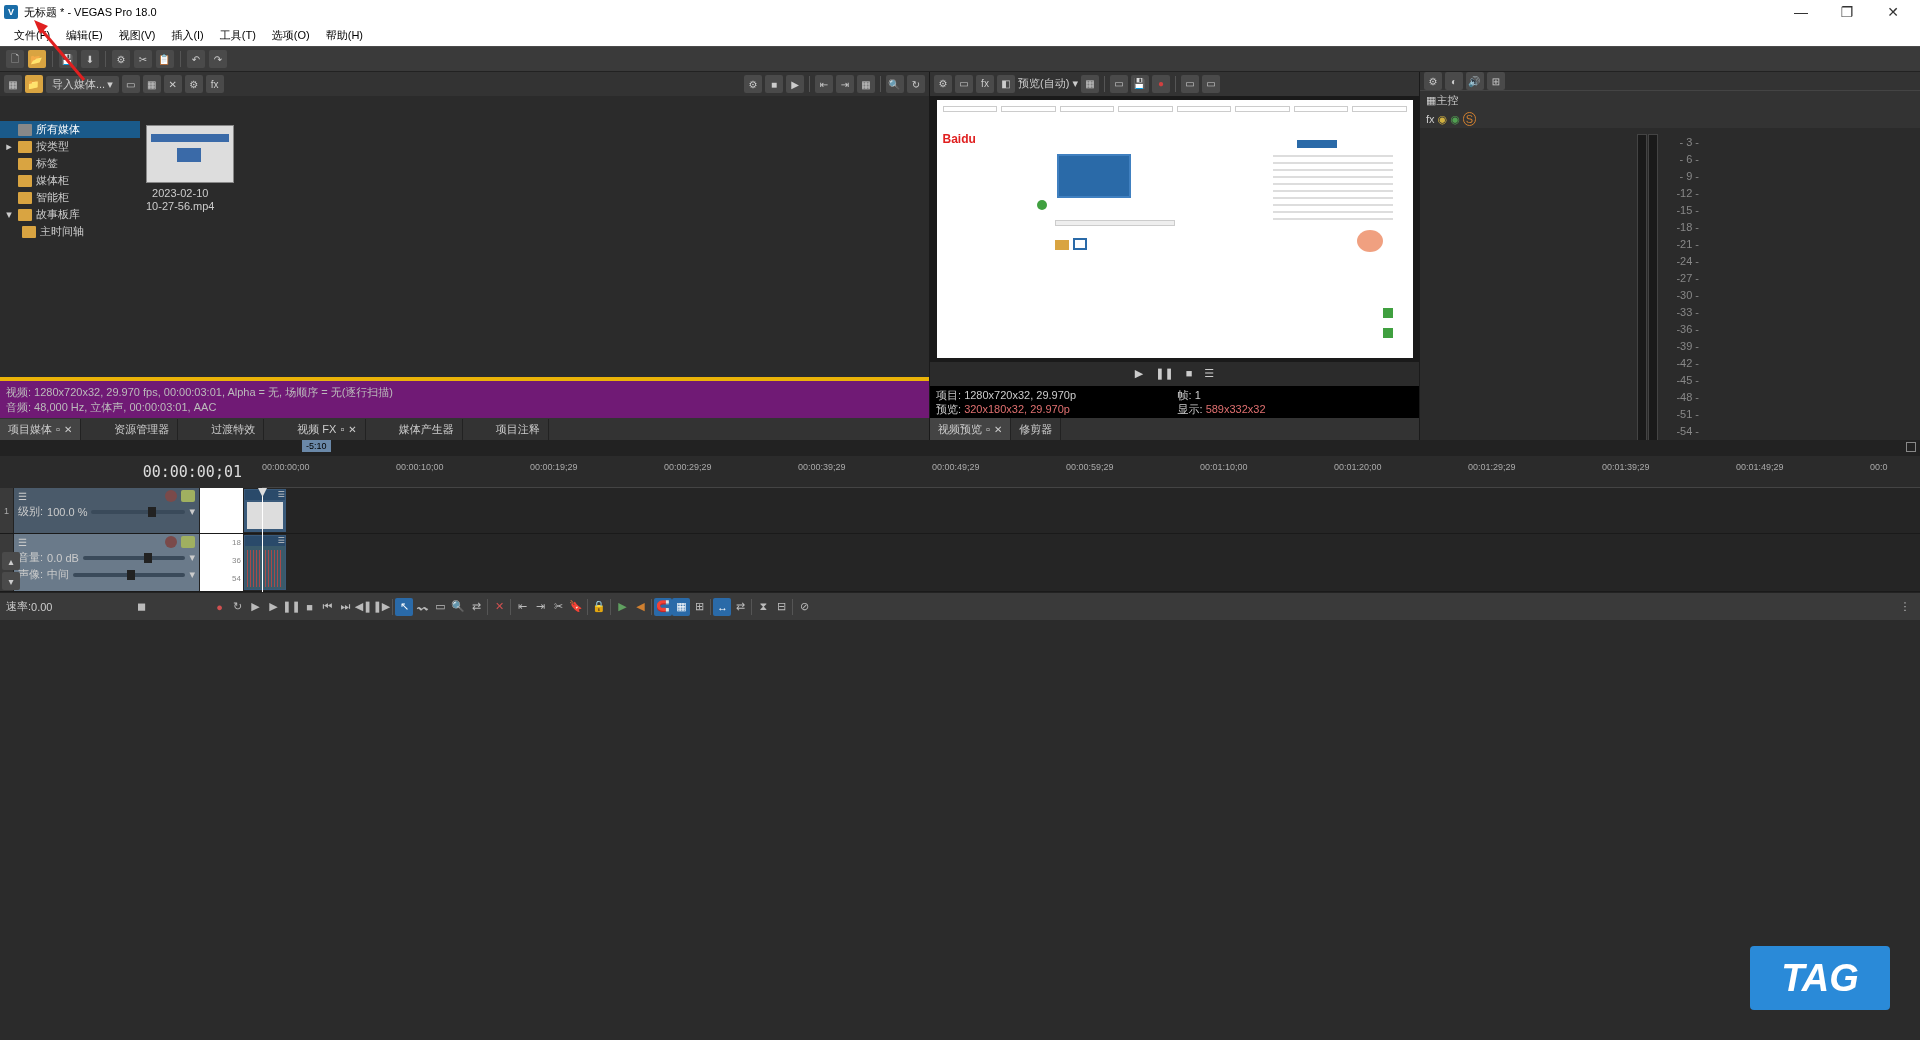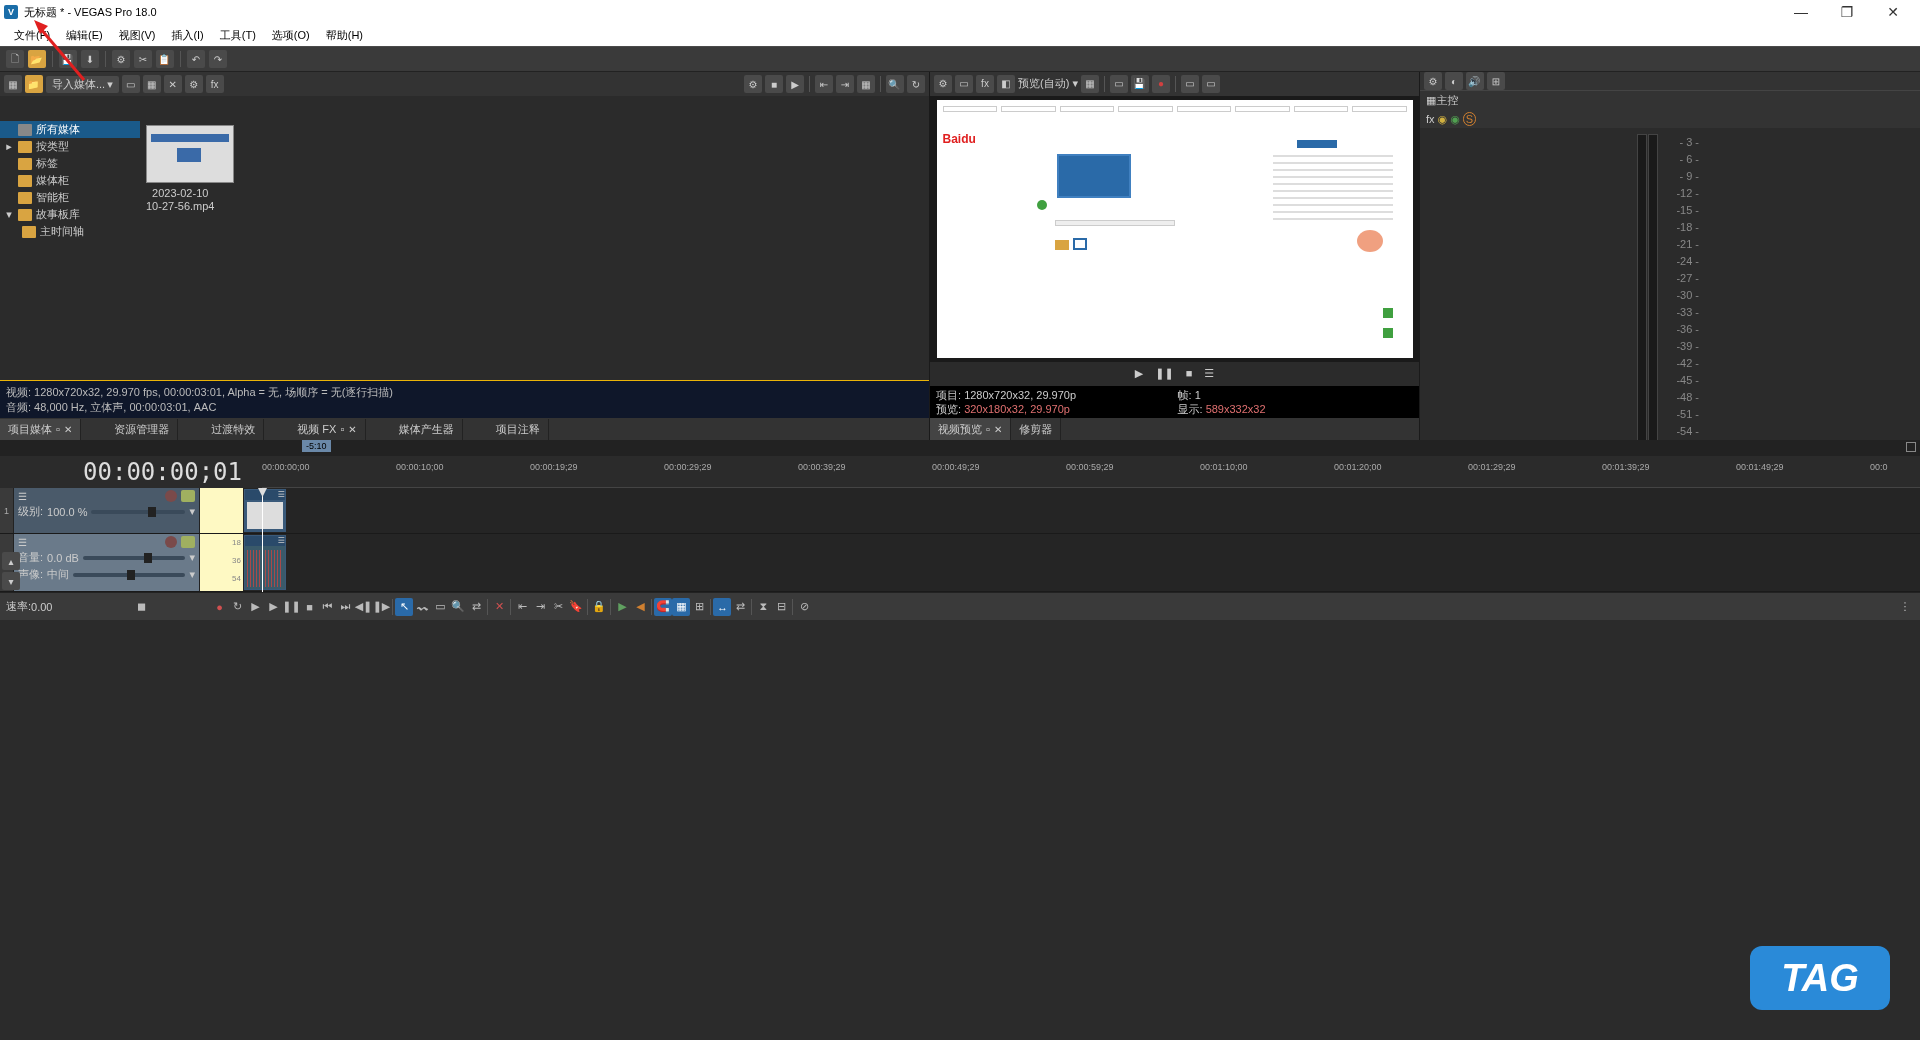--- a/index.html
+++ b/index.html
@@ -24,21 +24,21 @@
 .tree-icon { width: 14px; height: 12px; background: #d9a441; border-radius: 1px; }
 .tree-icon.disk { background: #888; }
 .tree-toggle { width: 10px; text-align: center; }
 .media-content { flex: 1; background: #2b2b2b; padding: 6px; display: flex; flex-direction: column; }
 .media-thumbs { flex: 1; }
 .media-thumb { width: 92px; display: flex; flex-direction: column; align-items: flex-start; gap: 4px; }
 .thumb-img { width: 88px; height: 58px; background: #ddd; border: 1px solid #888; position: relative; }
 .thumb-bar { position: absolute; height: 8px; top: 8px; left: 4px; right: 4px; background: #3a6aa8; }
 .thumb-box { position: absolute; width: 24px; height: 14px; top: 22px; left: 30px; background: #3a6aa8; }
 .thumb-label { text-align: center; color: #ccc; font-size: 10px; line-height: 1.2; }
-.media-info { padding: 4px 6px; background: #0f172a; color: #bbb; line-height: 1.3; border-top: 1px solid #eab308; }
+.media-info { padding: 4px 6px; background: #701a75; color: #bbb; line-height: 1.3; border-top: 4px solid #eab308; }
 .media-tabs { height: 22px; background: #333; display: flex; align-items: center; gap: 25px; }
 .tab { padding: 3px 8px; border-right: 1px solid #222; display: flex; align-items: center; gap: 4px; }
 .tab.active { background: #444; }
 .tab .x { font-size: 10px; }
 .preview-panel { width: 490px; display: flex; flex-direction: column; border-right: 1px solid #1a1a1a; }
 .preview-toolbar { height: 24px; background: #333; display: flex; align-items: center; gap: 3px; padding: 0 4px; }
 .preview-body { flex: 1; background: #1a1a1a; display: flex; align-items: center; justify-content: center; padding: 4px; }
 .preview-frame { width: 476px; height: 258px; background: #fff; position: relative; overflow: hidden; }
 .preview-controls { height: 24px; background: #2b2b2b; display: flex; align-items: center; padding: 0 8px; }
 .preview-controls .ctrlbtns { margin-left: auto; margin-right: auto; display: flex; gap: 12px; font-size: 12px; }
@@ -57,60 +57,60 @@
 .meter-bar { width: 10px; background: #1a1a1a; border: 1px solid #444; }
 .master-bottom { padding: 2px 6px; background: #333; display: flex; align-items: center; gap: 8px; }
 .master-bottom .lock { font-size: 10px; }
 .master-tabs { height: 22px; background: #333; display: flex; }
 .frame-row { position: absolute; left: 6px; right: 6px; display: flex; gap: 4px; }
 .fr-box { height: 6px; flex: 1; border: 1px solid #ccc; }
 .timeline { flex: 1; background: #252525; display: flex; flex-direction: column; }
 .tl-marker { height: 16px; background: #222; position: relative; }
 .tl-marker .marker { position: absolute; left: 302px; top: 0; background: #6a88a8; color: #000; font-size: 9px; padding: 1px 4px; }
 .tl-header { height: 32px; display: flex; align-items: center; background: #2b2b2b; }
-.tl-time { width: 262px; text-align: right; padding-right: 20px; font-size: 24px; color: #ddd; font-family: monospace; }
+.tl-time { width: 262px; text-align: right; padding-right: 20px; font-size: 15px; color: #ddd; font-family: monospace; }
 .tl-ruler { flex: 1; height: 32px; background: #2b2b2b; position: relative; border-bottom: 1px solid #444; }
 .tl-tick { position: absolute; top: 6px; color: #aaa; font-size: 9px; }
 .tl-playhead { position: absolute; left: 262px; top: 0; bottom: 0; width: 1px; background: #fff; z-index: 10; }
 .tl-playhead::before { content: ''; position: absolute; top: 0; left: -4px; width: 9px; height: 9px; background: #ddd; clip-path: polygon(0 0, 100% 0, 50% 100%); }
 .tracks { flex: 1; position: relative; overflow: hidden; }
 .track { display: flex; height: 46px; border-bottom: 1px solid #1a1a1a; }
 .track.audio { height: 58px; }
 .track-num { width: 14px; background: #3a3a3a; display: flex; align-items: center; justify-content: center; font-size: 9px; color: #aaa; border-right: 1px solid #222; }
 .track-head { width: 186px; background: #5a6a7a; display: flex; flex-direction: column; padding: 2px 4px; border-right: 1px solid #222; position: relative; }
 .track-head.video { background: #4a5a6a; }
 .track-head.audio { background: #6a7a8a; }
 .track-head-top { display: flex; align-items: center; gap: 4px; }
 .track-head-top .menu-icon { font-size: 10px; }
 .track-head-top .rec { margin-left: auto; width: 12px; height: 12px; background: #7a4a4a; border-radius: 50%; }
 .track-head-top .mute { width: 14px; height: 12px; background: #a0b060; border-radius: 2px; }
 .track-ctrl { display: flex; align-items: center; gap: 4px; font-size: 9px; margin-top: 2px; }
 .track-ctrl .slider { flex: 1; height: 4px; background: #3a4a5a; position: relative; border-radius: 2px; }
 .track-ctrl .slider .thumb { position: absolute; width: 8px; height: 10px; background: #222; top: -3px; left: 60%; }
-.track-meter { width: 44px; background: #fef9c3; border-right: 1px solid #222; position: relative; }
+.track-meter { width: 44px; background: #ffffff; border-right: 1px solid #222; position: relative; }
 .track-meter .tick { position: absolute; right: 2px; color: #888; font-size: 8px; }
 .track-content { flex: 1; background: #252525; position: relative; }
 .clip { position: absolute; left: 0; top: 1px; bottom: 1px; width: 42px; border: 1px solid #3a5a7a; }
 .clip.video { background: #3a5a7a; }
 .clip.audio { background: #3a5a6a; }
 .clip .cliphead { height: 10px; background: #2a4a6a; display: flex; }
 .clip .cliphead span { margin-left: auto; font-size: 8px; }
 .clip .wave { position: absolute; left: 2px; right: 2px; top: 14px; bottom: 2px; background: repeating-linear-gradient(90deg, #a84a4a 0 1px, transparent 1px 3px); }
 .footer { height: 28px; background: #3a3a3a; display: flex; align-items: center; padding: 0 6px; border-top: 1px solid #222; }
 .footer .fbtn { width: 18px; height: 18px; display: flex; align-items: center; justify-content: center; font-size: 11px; color: #bbb; border-radius: 2px; }
 .footer .fbtn.active { background: #2a6aa8; color: #fff; }
 .footer .fbtn.red { color: #d05050; }
 .footer .fbtn.orange { color: #d08030; }
 .footer .fbtn.green { color: #60a060; }
 .footer .fbtn.yellow { color: #d0c040; }
 .watermark { position: absolute; right: 30px; bottom: 30px; display: flex; align-items: center; gap: 10px; }
 .watermark .txt { display: flex; flex-direction: column; align-items: flex-end; }
 .watermark .cn { font-size: 26px; font-weight: bold; color: #e04040; }
 .watermark .url { font-size: 20px; font-weight: bold; color: #2080d0; }
-.watermark .tag { width: 140px; height: 64px; background: #2a8ad8; display: flex; align-items: center; justify-content: center; font-size: 38px; font-weight: bold; color: #fff; font-style: italic; border-radius: 12px; }
+.watermark .tag { width: 140px; height: 64px; background: #2a8ad8; display: flex; align-items: center; justify-content: center; font-size: 38px; font-weight: bold; color: #fff; font-style: italic; border-radius: 4px; }
 .red-arrow { position: absolute; left: 34px; top: 20px; width: 52px; height: 62px; pointer-events: none; z-index: 100; }
 </style>
 </head>
 <body>
 
 <svg class="red-arrow" viewBox="0 0 52 62">
   <line x1="50" y1="60" x2="6" y2="8" stroke="#e02020" stroke-width="3"></line>
   <polygon points="0,0 14,6 6,14" fill="#e02020"></polygon>
 </svg>
 

